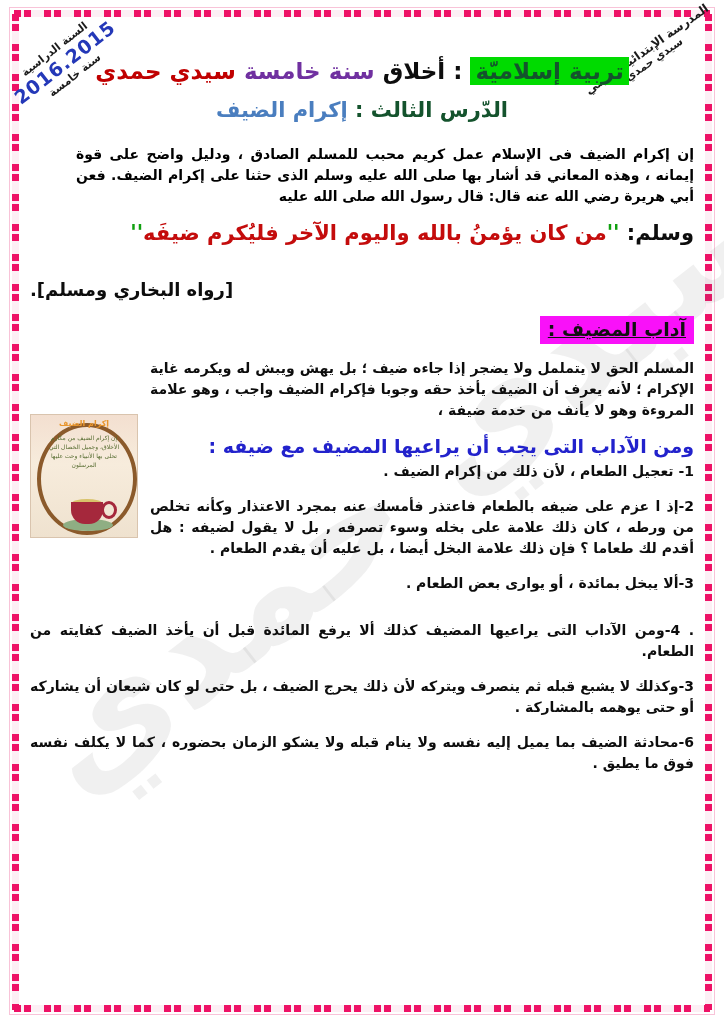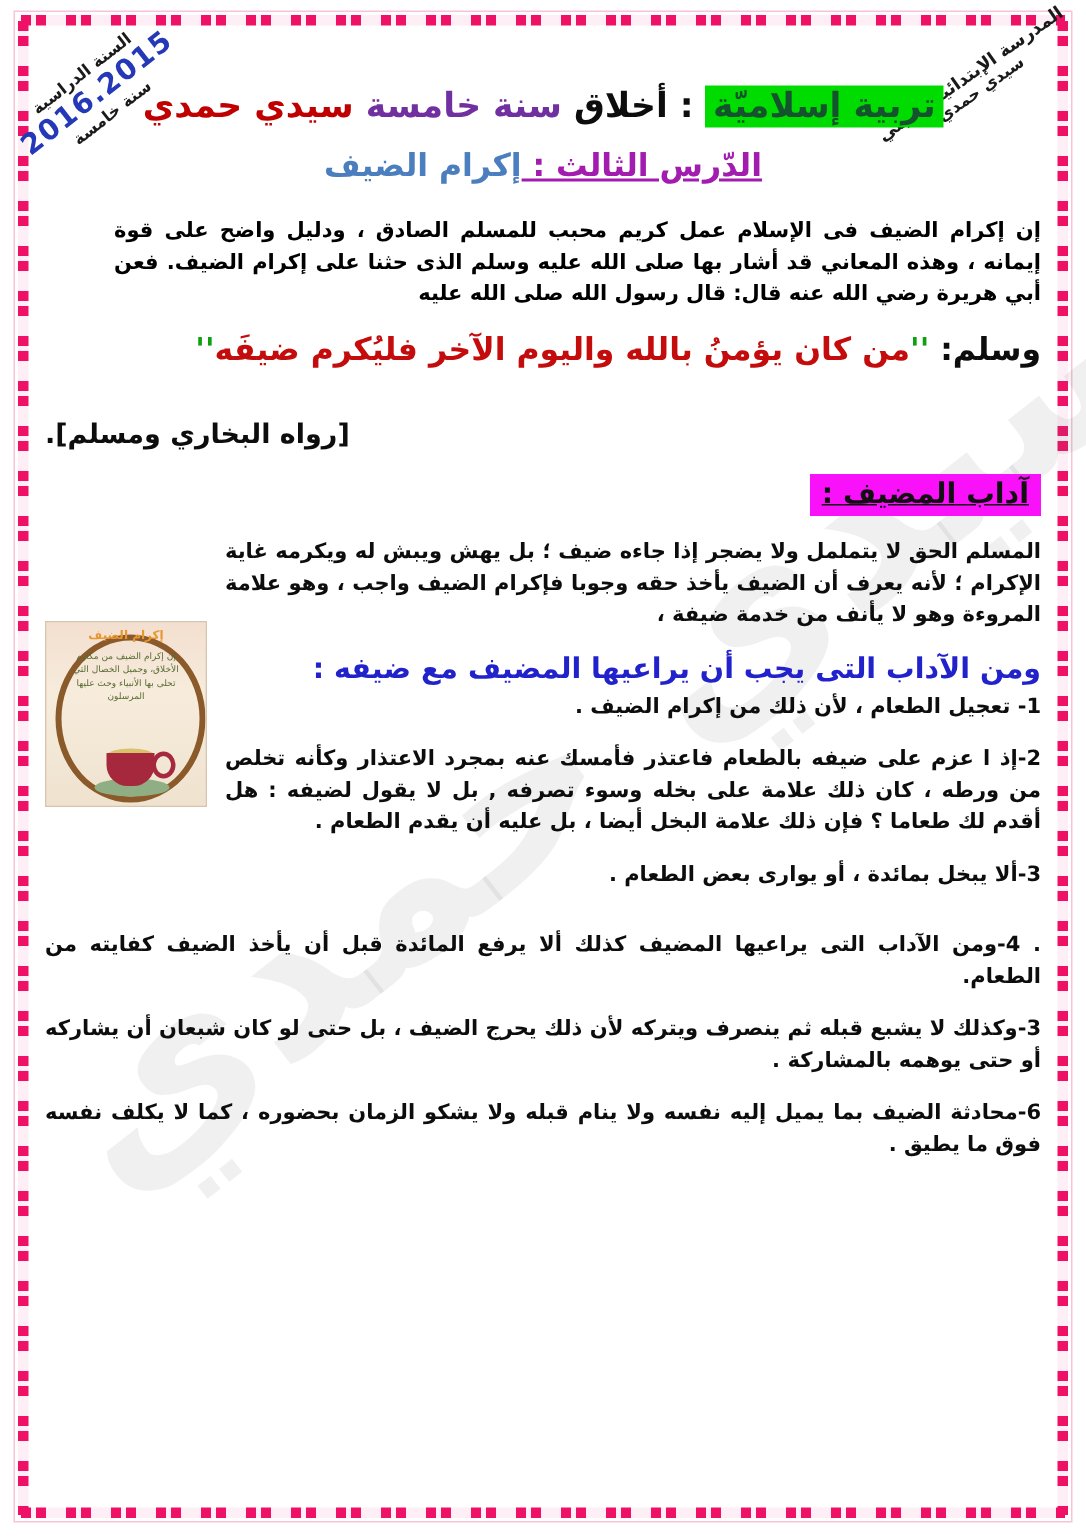--- a/index.html
+++ b/index.html
@@ -36,21 +36,21 @@
     color:rgba(110,110,110,0.10);text-align:center;pointer-events:none;white-space:nowrap;}
 
   
   .content{position:absolute;top:24px;left:30px;right:30px;bottom:18px;direction:rtl;}
   .title-line{margin-top:34px;text-align:center;font-size:23px;font-weight:bold;direction:rtl;}
   .seg-hl-green{background:#00db00;padding:1px 5px;color:#14532d;}
   .seg-black{color:#0d0d0d;}
   .seg-purple{color:#7030a0;}
   .seg-darkred{color:#c00000;}
   .lesson-line{margin-top:14px;text-align:center;font-size:21px;font-weight:bold;letter-spacing:1px;}
-  .seg-grey-kufi{color:#a21caf;text-decoration:underline;}
+  .seg-grey-kufi{color:#14532d;}
   .seg-blue-kufi{color:#4a7ebf;}
 
   .intro{margin-top:22px;font-size:14px;font-weight:bold;line-height:1.5;text-align:justify;color:#000000;margin-left:46px;}
   .hadith{margin-top:6px;font-size:21px;font-weight:bold;text-align:right;}
   .seg-qgreen{color:#0fa00f;}
   .seg-red{color:#c40c0c;}
   .narrator{margin-top:34px;font-size:18px;font-weight:bold;text-align:left;color:#0d0d0d;}
 
   .section-line{margin-top:16px;text-align:right;}
   .section-badge{display:inline-block;background:#f911f9;color:#101010;

